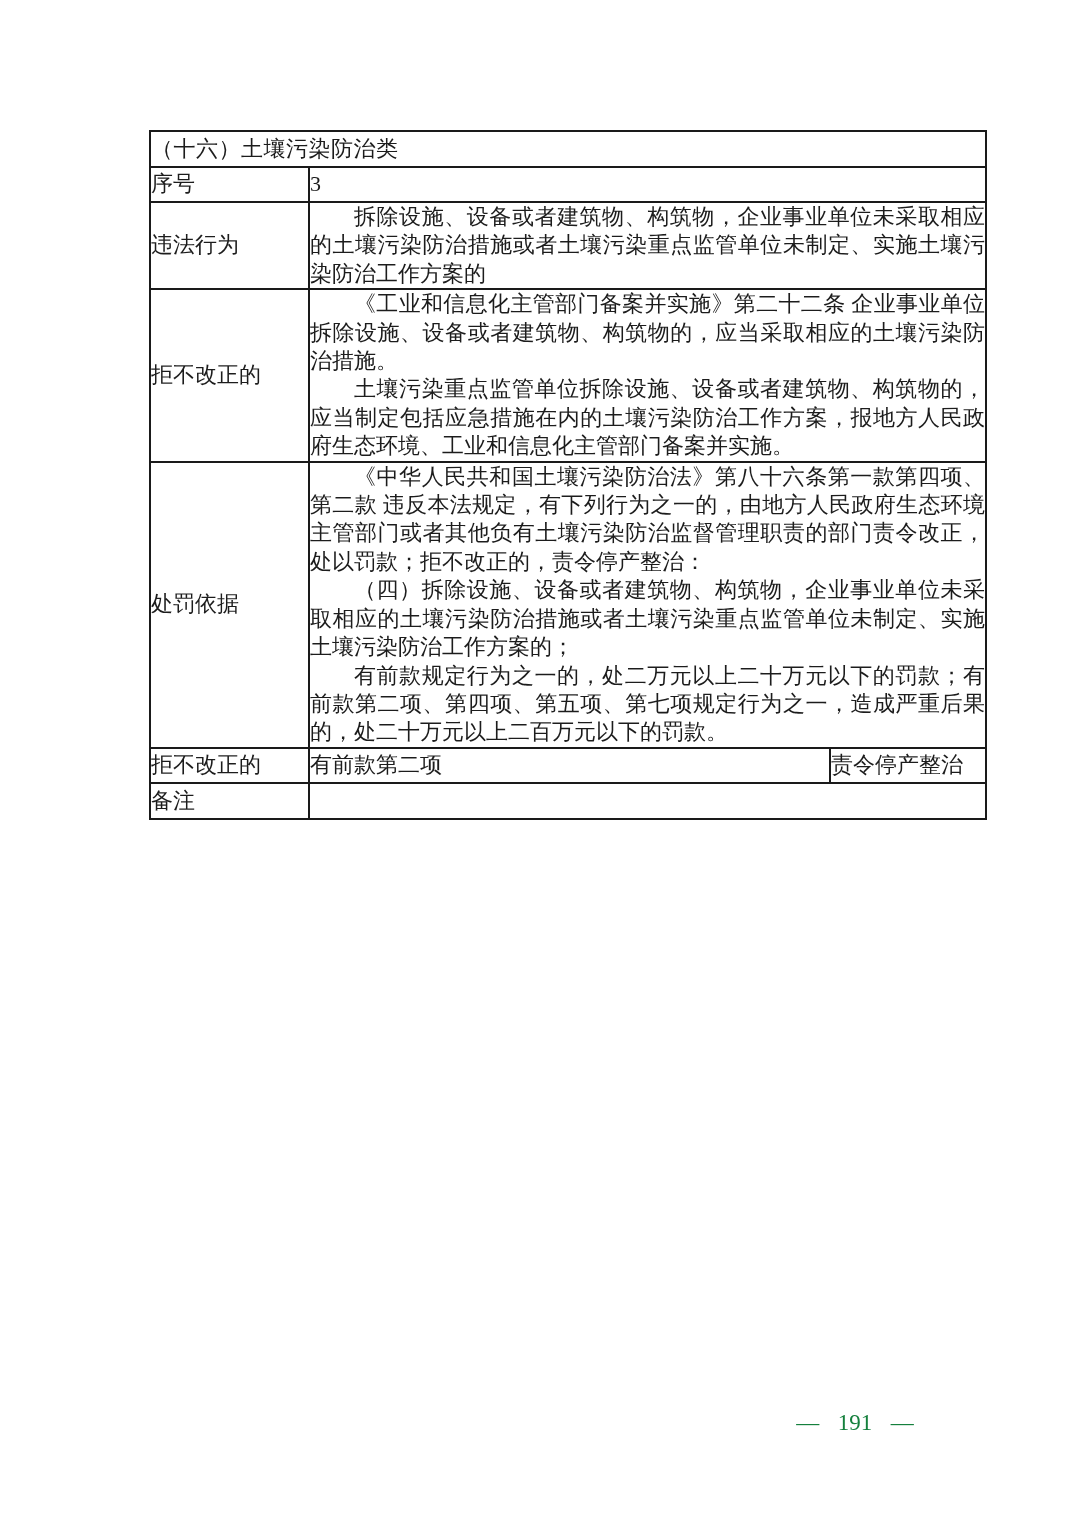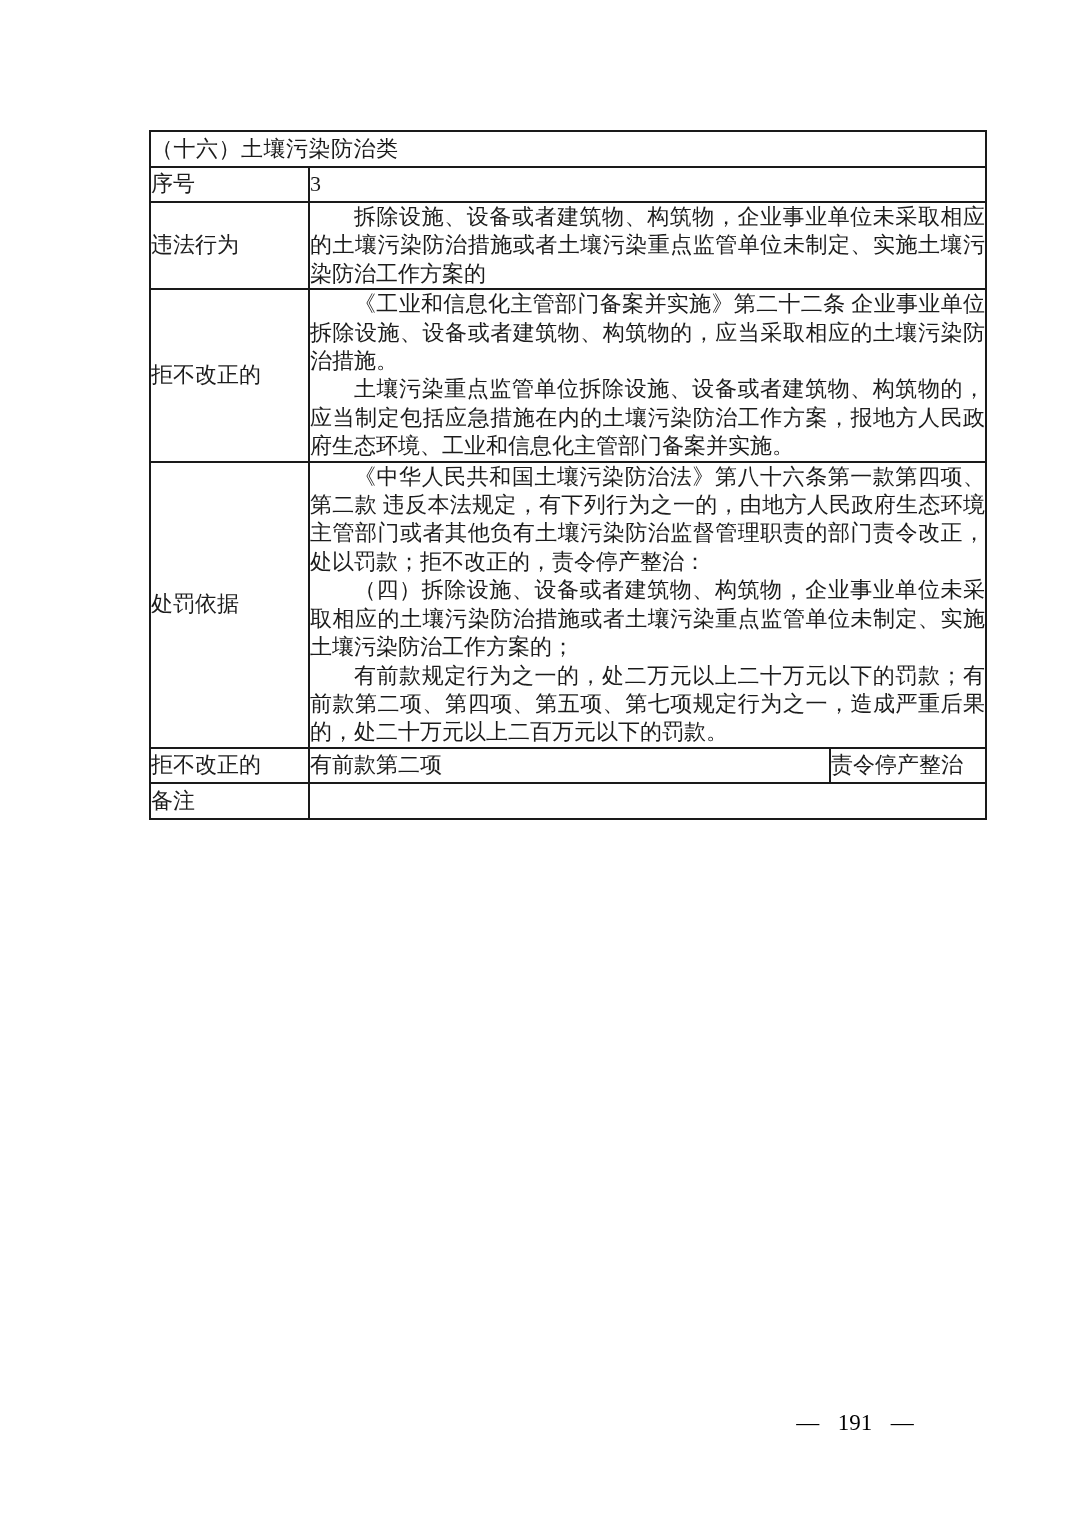--- a/index.html
+++ b/index.html
@@ -60,21 +60,21 @@
   tr.r-drow td    { height: 33px; }
   tr.r-remark td  { height: 34px; }
   .page-number {
     position: absolute;
     left: 780px;
     top: 1410px;
     width: 150px;
     text-align: center;
     font-size: 23px;
     word-spacing: 0.55em;
-    color: #000000;
+    color: #15803d;
     white-space: nowrap;
   }
 </style>
 </head>
 <body>
 
 <div class="page">
 
   <table class="penalty-table">
     <colgroup>

